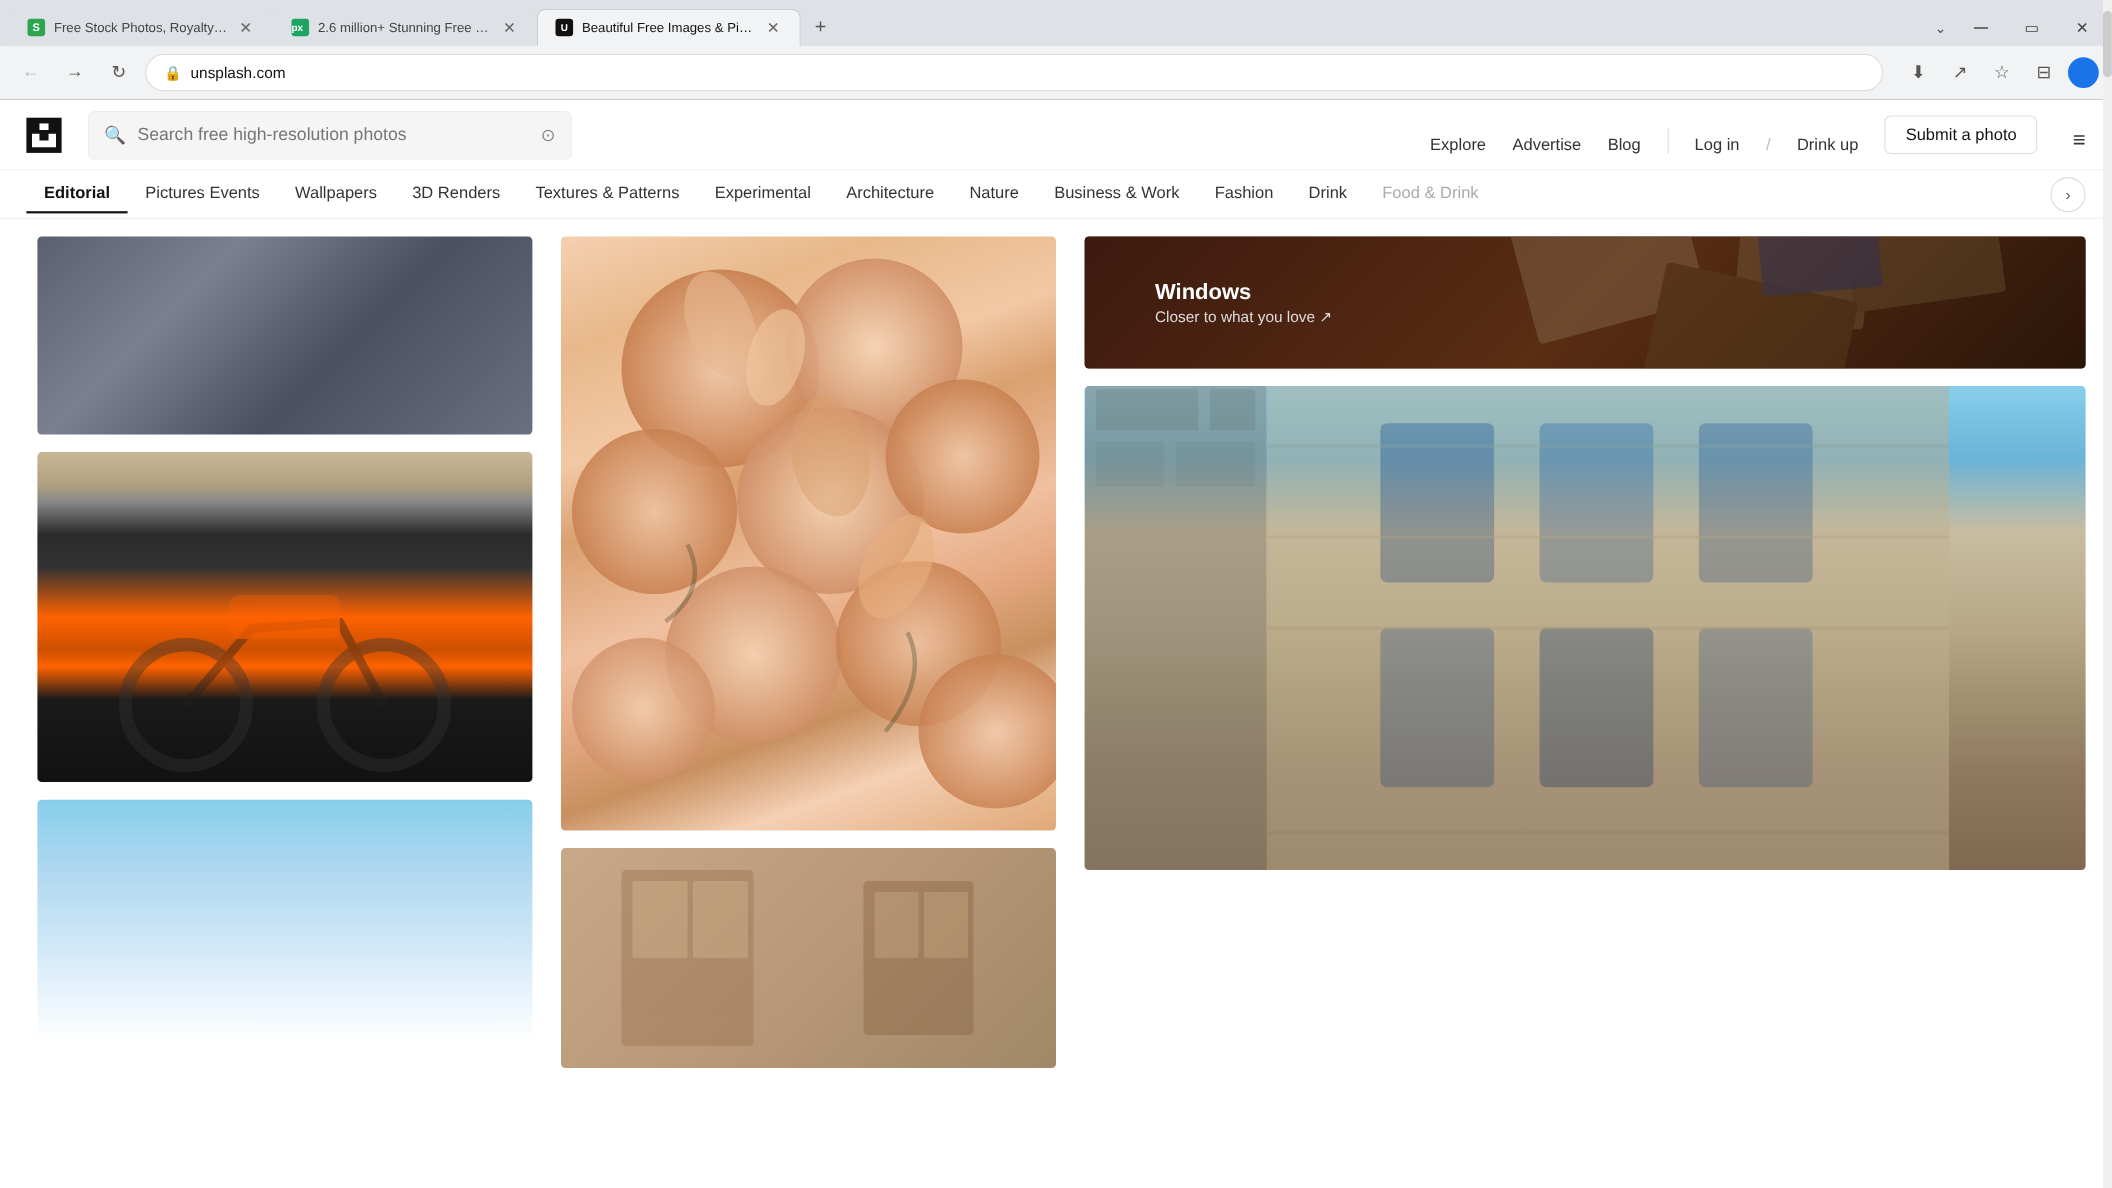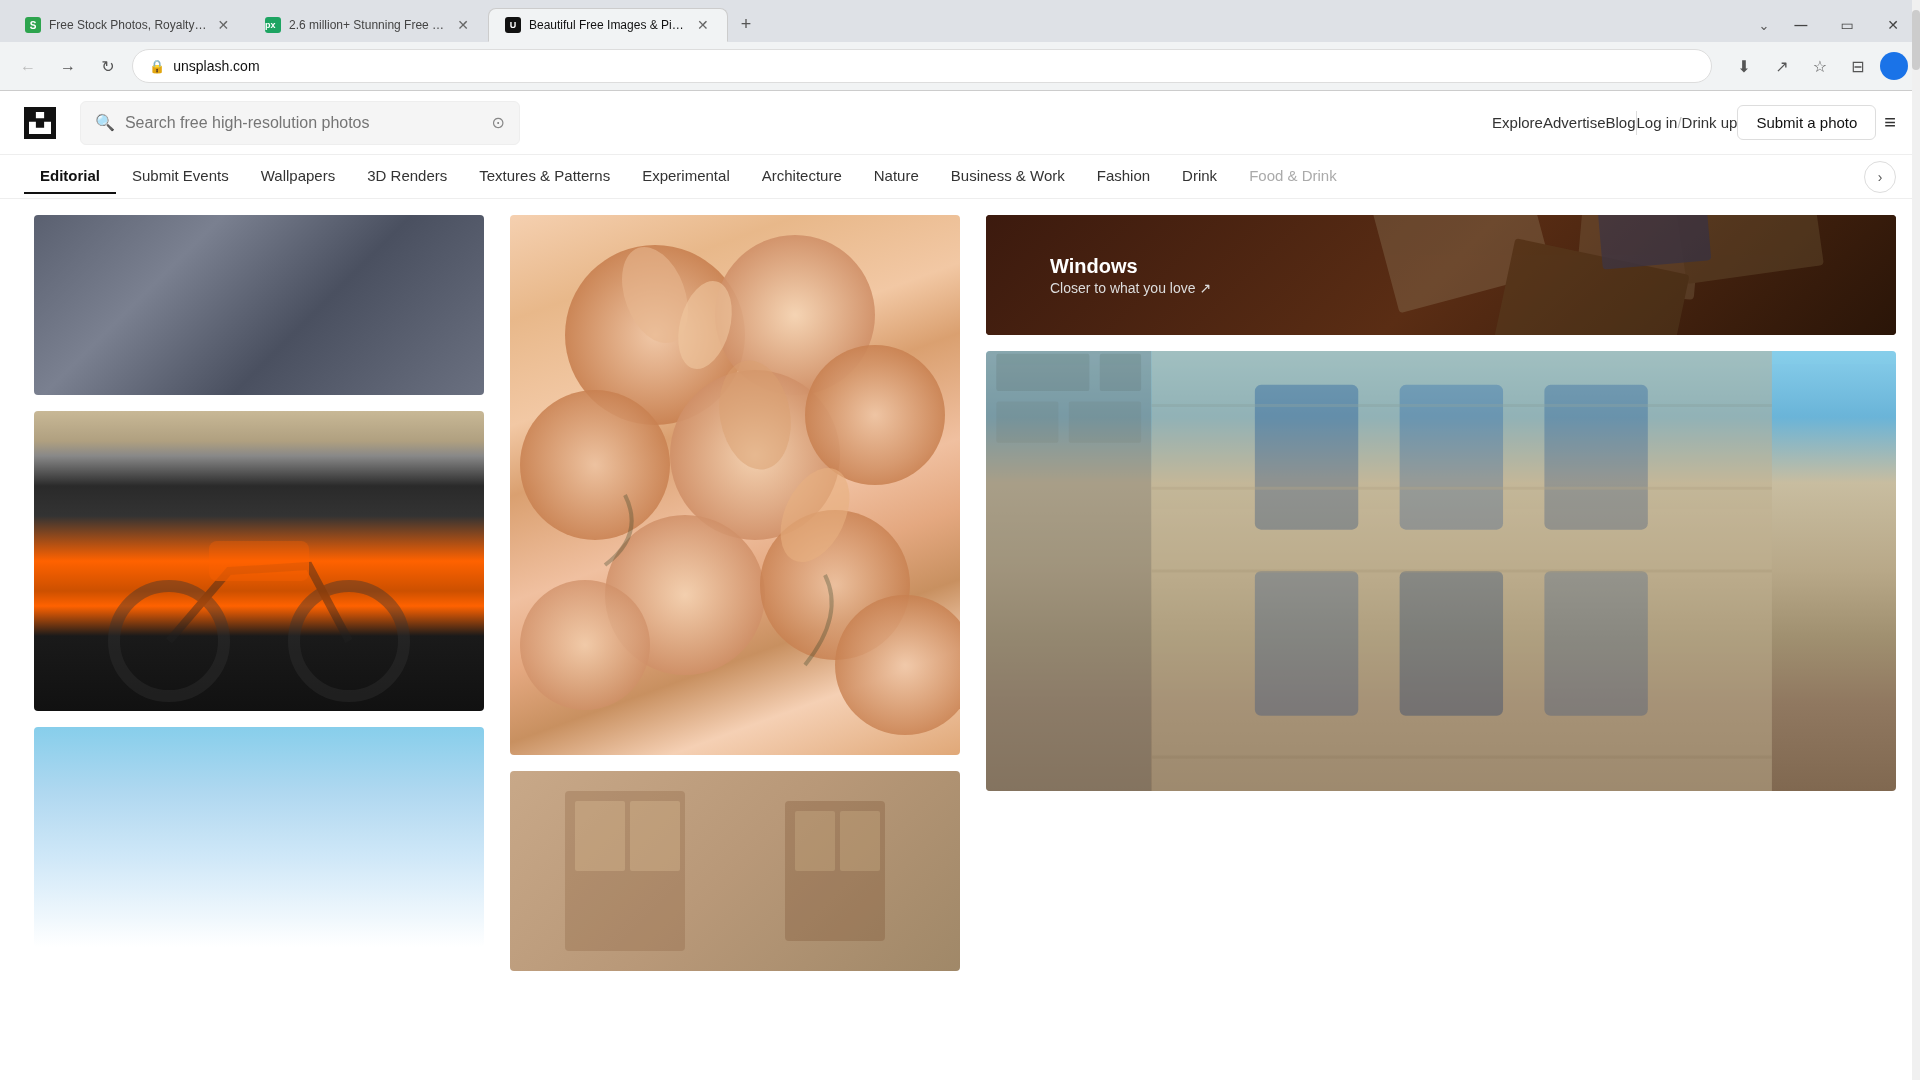--- a/index.html
+++ b/index.html
@@ -24,21 +24,21 @@
     .profile-btn { width: 28px; height: 28px; border-radius: 50%; background: #1a73e8; display: flex; align-items: center; justify-content: center; color: white; font-size: 13px; cursor: pointer; }
 
     
     .site-header { display: flex; align-items: center; padding: 0 24px; height: 64px; border-bottom: 1px solid #eee; gap: 16px; background: #fff; }
     .logo { display: flex; align-items: center; gap: 0; margin-right: 8px; }
     .logo-icon { width: 32px; height: 32px; background: #111; display: flex; align-items: center; justify-content: center; }
     .search-box { display: flex; align-items: center; gap: 10px; background: #f5f5f5; border: 1px solid #eee; border-radius: 6px; padding: 0 14px; height: 44px; width: 440px; }
     .search-icon { color: #888; font-size: 16px; }
     .search-input { border: none; background: transparent; font-size: 16px; color: #333; width: 100%; outline: none; }
     .camera-icon { color: #888; font-size: 16px; margin-left: auto; cursor: pointer; }
-    .header-nav { display: flex; align-items: center; margin-left: auto; }
+    .header-nav { display: flex; align-items: flex-end; gap: 24px; margin-left: auto; }
     .nav-link { font-size: 15px; color: #333; text-decoration: none; cursor: pointer; }
     .submit-btn { border: 1px solid #ddd; border-radius: 6px; padding: 8px 18px; font-size: 15px; color: #111; cursor: pointer; background: #fff; }
     .hamburger { font-size: 20px; color: #333; cursor: pointer; margin-left: 8px; }
 
     
     .category-nav { display: flex; align-items: center; padding: 0 24px; border-bottom: 1px solid #eee; height: 44px; gap: 0; background: #fff; overflow: hidden; }
     .cat-item { font-size: 15px; color: #333; padding: 0 16px; height: 34px; display: flex; align-items: center; cursor: pointer; white-space: nowrap; border-bottom: 2px solid transparent; }
     .cat-item.active { border-bottom: 2px solid #111; font-weight: 600; color: #111; }
     .cat-nav-arrow { margin-left: auto; width: 32px; height: 32px; display: flex; align-items: center; justify-content: center; border: 1px solid #ddd; border-radius: 50%; cursor: pointer; font-size: 14px; color: #555; }
 
@@ -172,21 +172,21 @@
     <button class="submit-btn">Submit a photo</button>
     <span class="hamburger">≡</span>
   </div>
 </div>
 
 <div class="category-nav">
   <div class="cat-item active">
     <span>Editorial</span>
   </div>
   <div class="cat-item">
-    <span>Submit Events</span>
+    <span>Pictures Events</span>
   </div>
   <div class="cat-item">
     <span>Wallpapers</span>
   </div>
   <div class="cat-item">
     <span>3D Renders</span>
   </div>
   <div class="cat-item">
     <span>Textures &amp; Patterns</span>
   </div>

